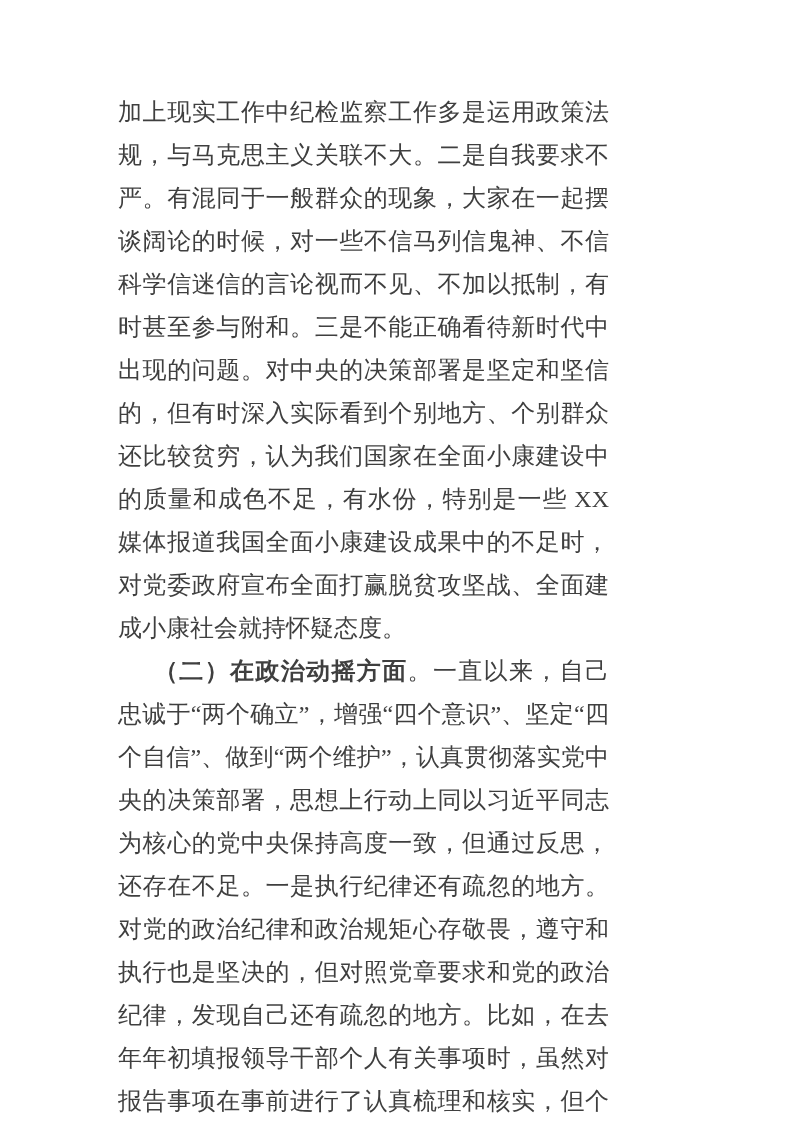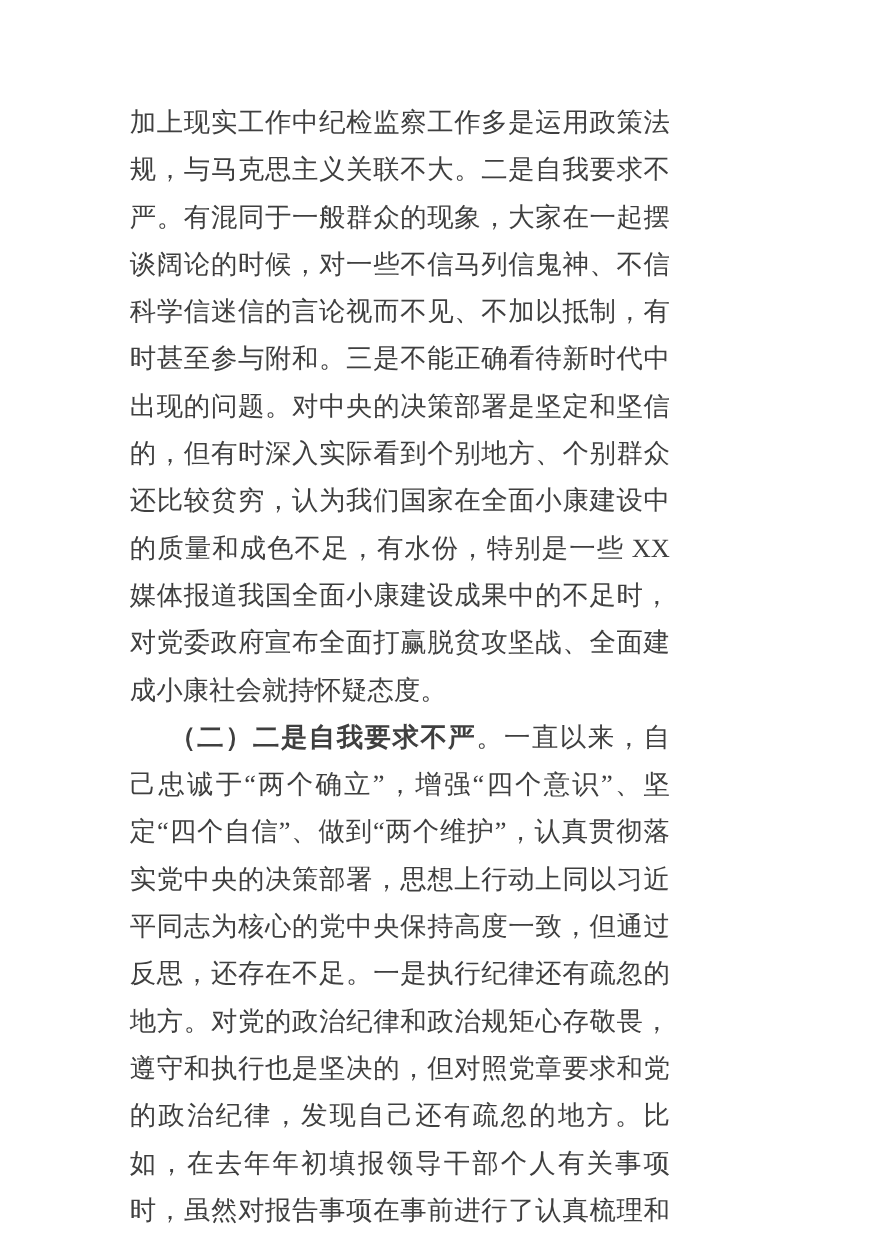--- a/index.html
+++ b/index.html
@@ -36,16 +36,16 @@
   }
 </style>
 </head>
 <body>
 
 <div class="page">
   <div class="doc-body">
 
     <p class="para"><span>加上现实工作中纪检监察工作多是运用政策法规，与马克思主义关联不大。二是自我要求不严。有混同于一般群众的现象，大家在一起摆谈阔论的时候，对一些不信马列信鬼神、不信科学信迷信的言论视而不见、不加以抵制，有时甚至参与附和。三是不能正确看待新时代中出现的问题。对中央的决策部署是坚定和坚信的，但有时深入实际看到个别地方、个别群众还比较贫穷，认为我们国家在全面小康建设中的质量和成色不足，有水份，特别是一些 XX 媒体报道我国全面小康建设成果中的不足时，对党委政府宣布全面打赢脱贫攻坚战、全面建成小康社会就持怀疑态度。</span></p>
 
-    <p class="para indent"><span class="run-bold">（二）二是自我要求不严</span><span>。一直以来，自己忠诚于“两个确立”，增强“四个意识”、坚定“四个自信”、做到“两个维护”，认真贯彻落实党中央的决策部署，思想上行动上同以习近平同志为核心的党中央保持高度一致，但通过反思，还存在不足。一是执行纪律还有疏忽的地方。对党的政治纪律和政治规矩心存敬畏，遵守和执行也是坚决的，但对照党章要求和党的政治纪律，发现自己还有疏忽的地方。比如，在去年年初填报领导干部个人有关事项时，虽然对报告事项在事前进行了认真梳理和核实，但个别事项由于时间较长，没有回忆起来和核实梳理到位，因此在登记个人事项报告中存在漏报上世纪九十年代持有 XX 股份问题。二是贯彻上级指示有偏差。在贯彻落实上级党委、纪委决策部署过程中，</span></p>
+    <p class="para indent"><span class="run-bold">（二）在政治动摇方面</span><span>。一直以来，自己忠诚于“两个确立”，增强“四个意识”、坚定“四个自信”、做到“两个维护”，认真贯彻落实党中央的决策部署，思想上行动上同以习近平同志为核心的党中央保持高度一致，但通过反思，还存在不足。一是执行纪律还有疏忽的地方。对党的政治纪律和政治规矩心存敬畏，遵守和执行也是坚决的，但对照党章要求和党的政治纪律，发现自己还有疏忽的地方。比如，在去年年初填报领导干部个人有关事项时，虽然对报告事项在事前进行了认真梳理和核实，但个别事项由于时间较长，没有回忆起来和核实梳理到位，因此在登记个人事项报告中存在漏报上世纪九十年代持有 XX 股份问题。二是贯彻上级指示有偏差。在贯彻落实上级党委、纪委决策部署过程中，</span></p>
 
   </div>
 </div>
 
 </body></html>

